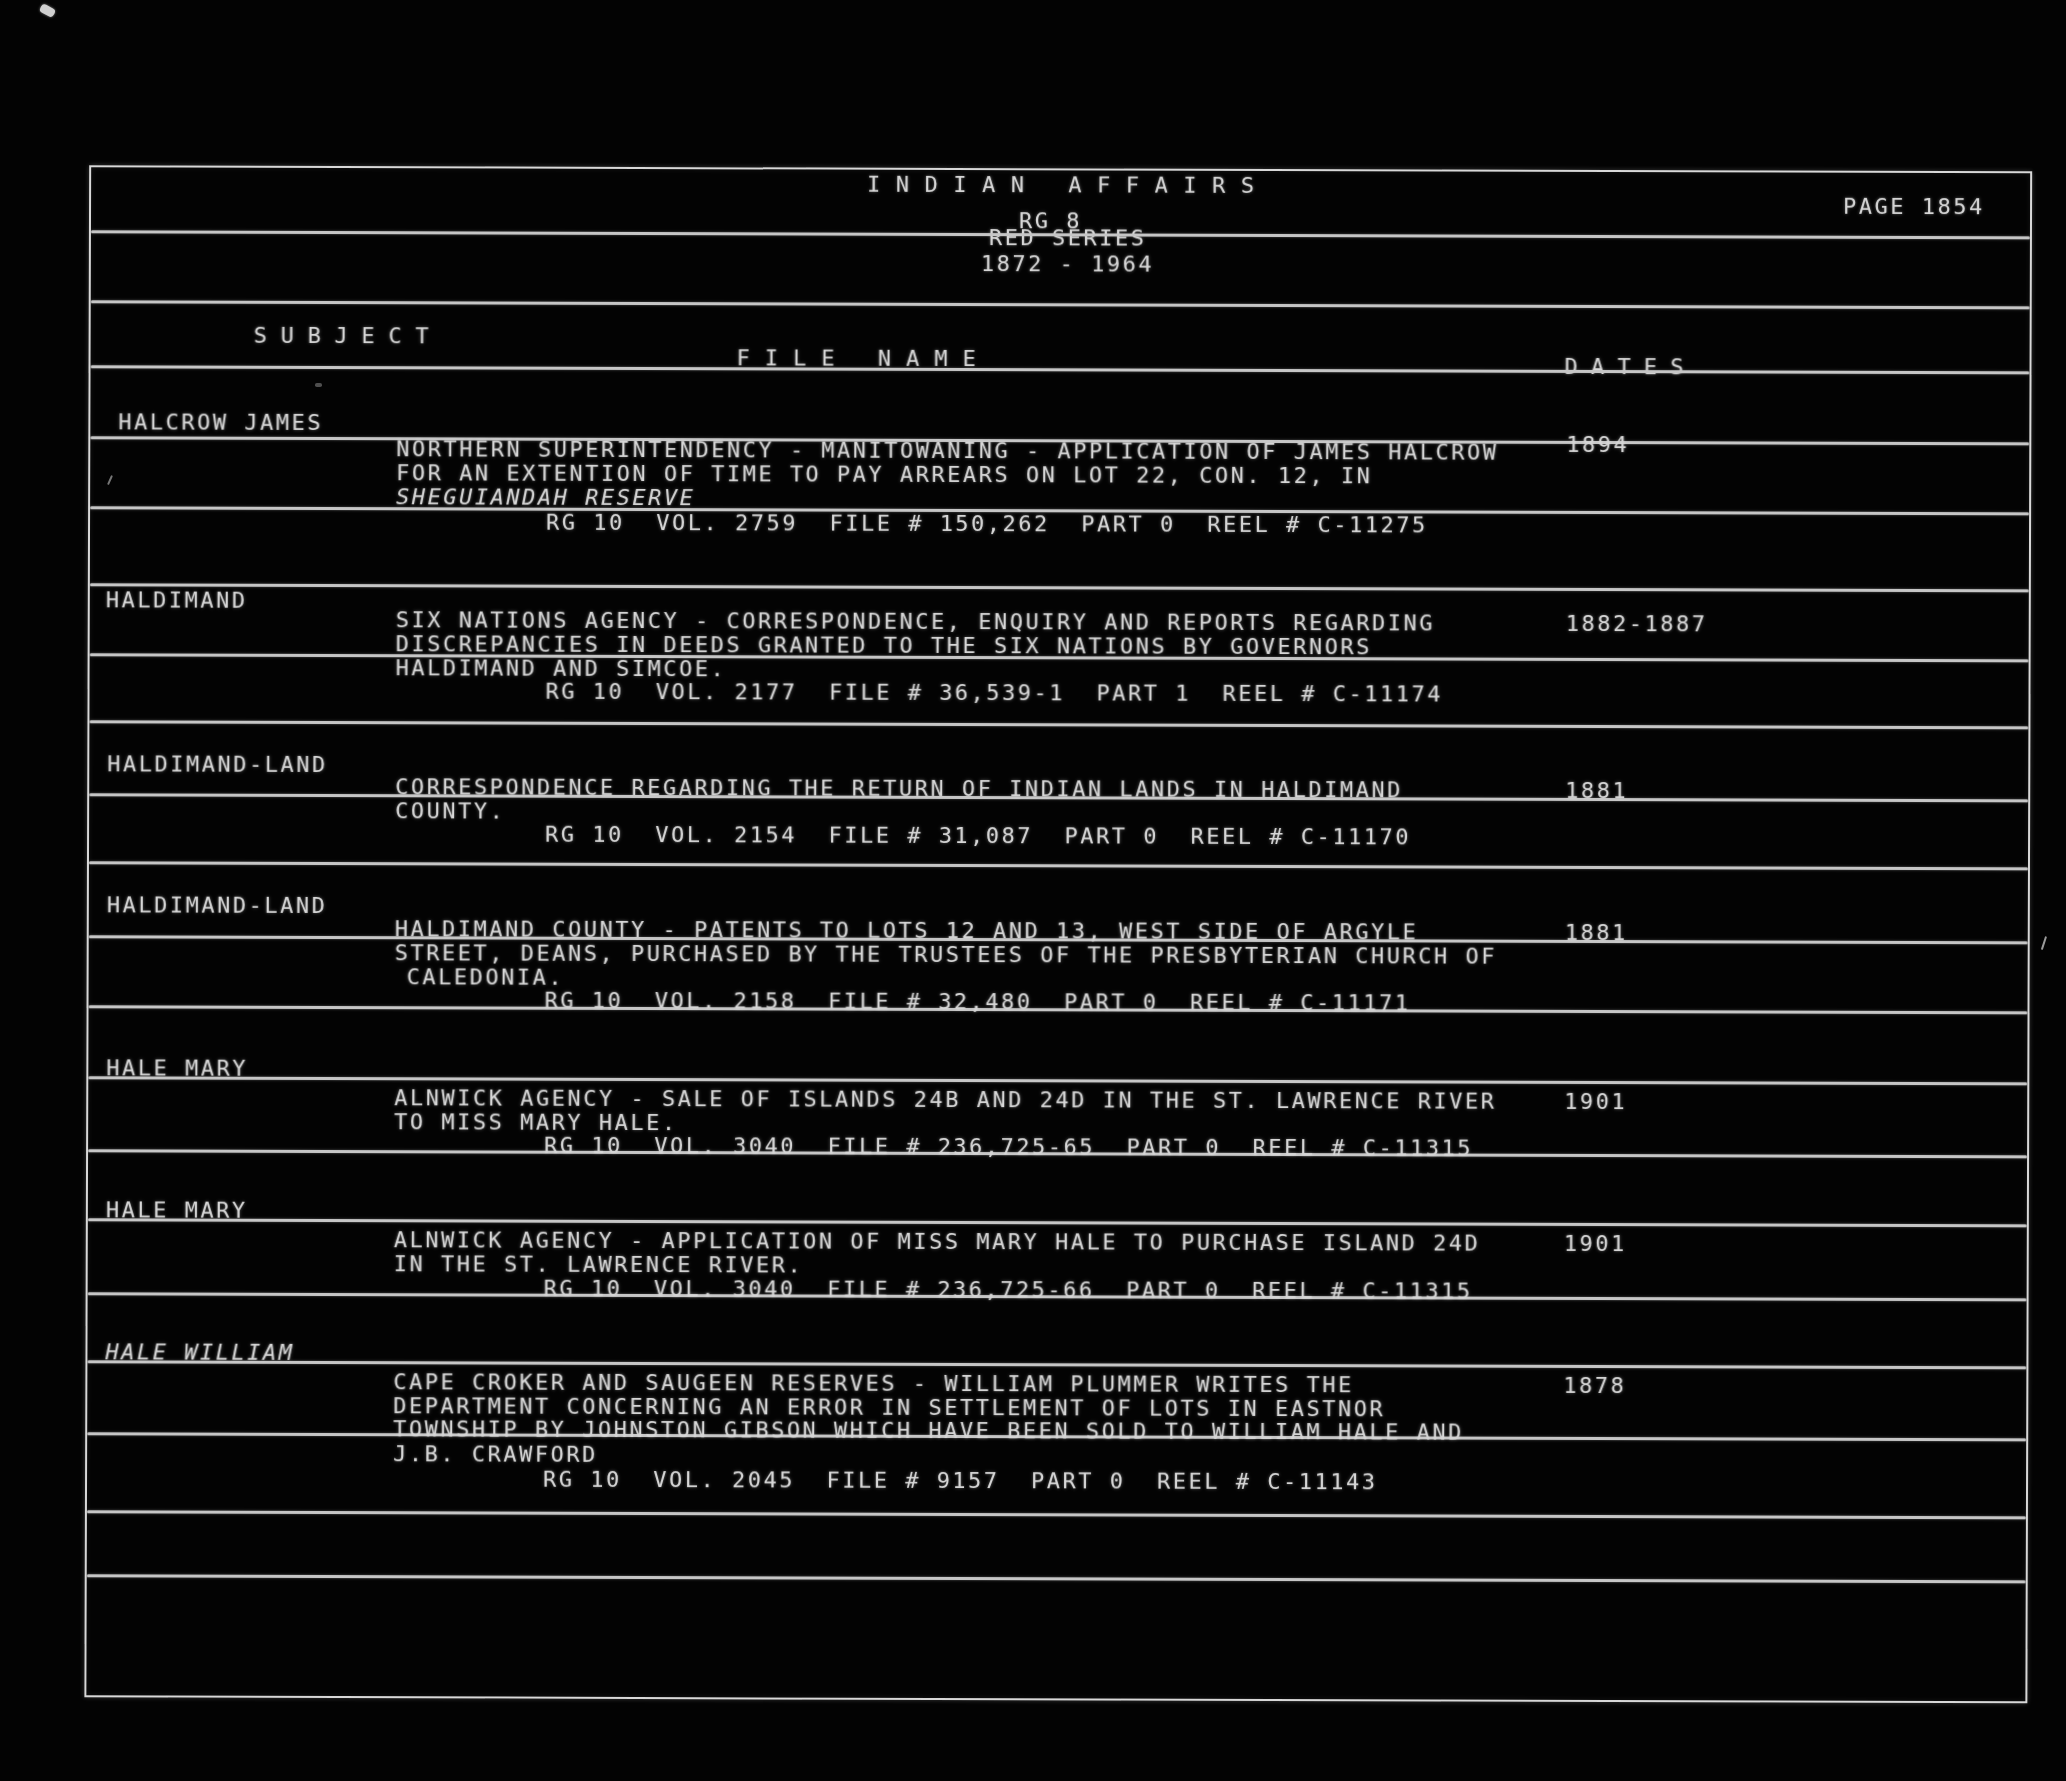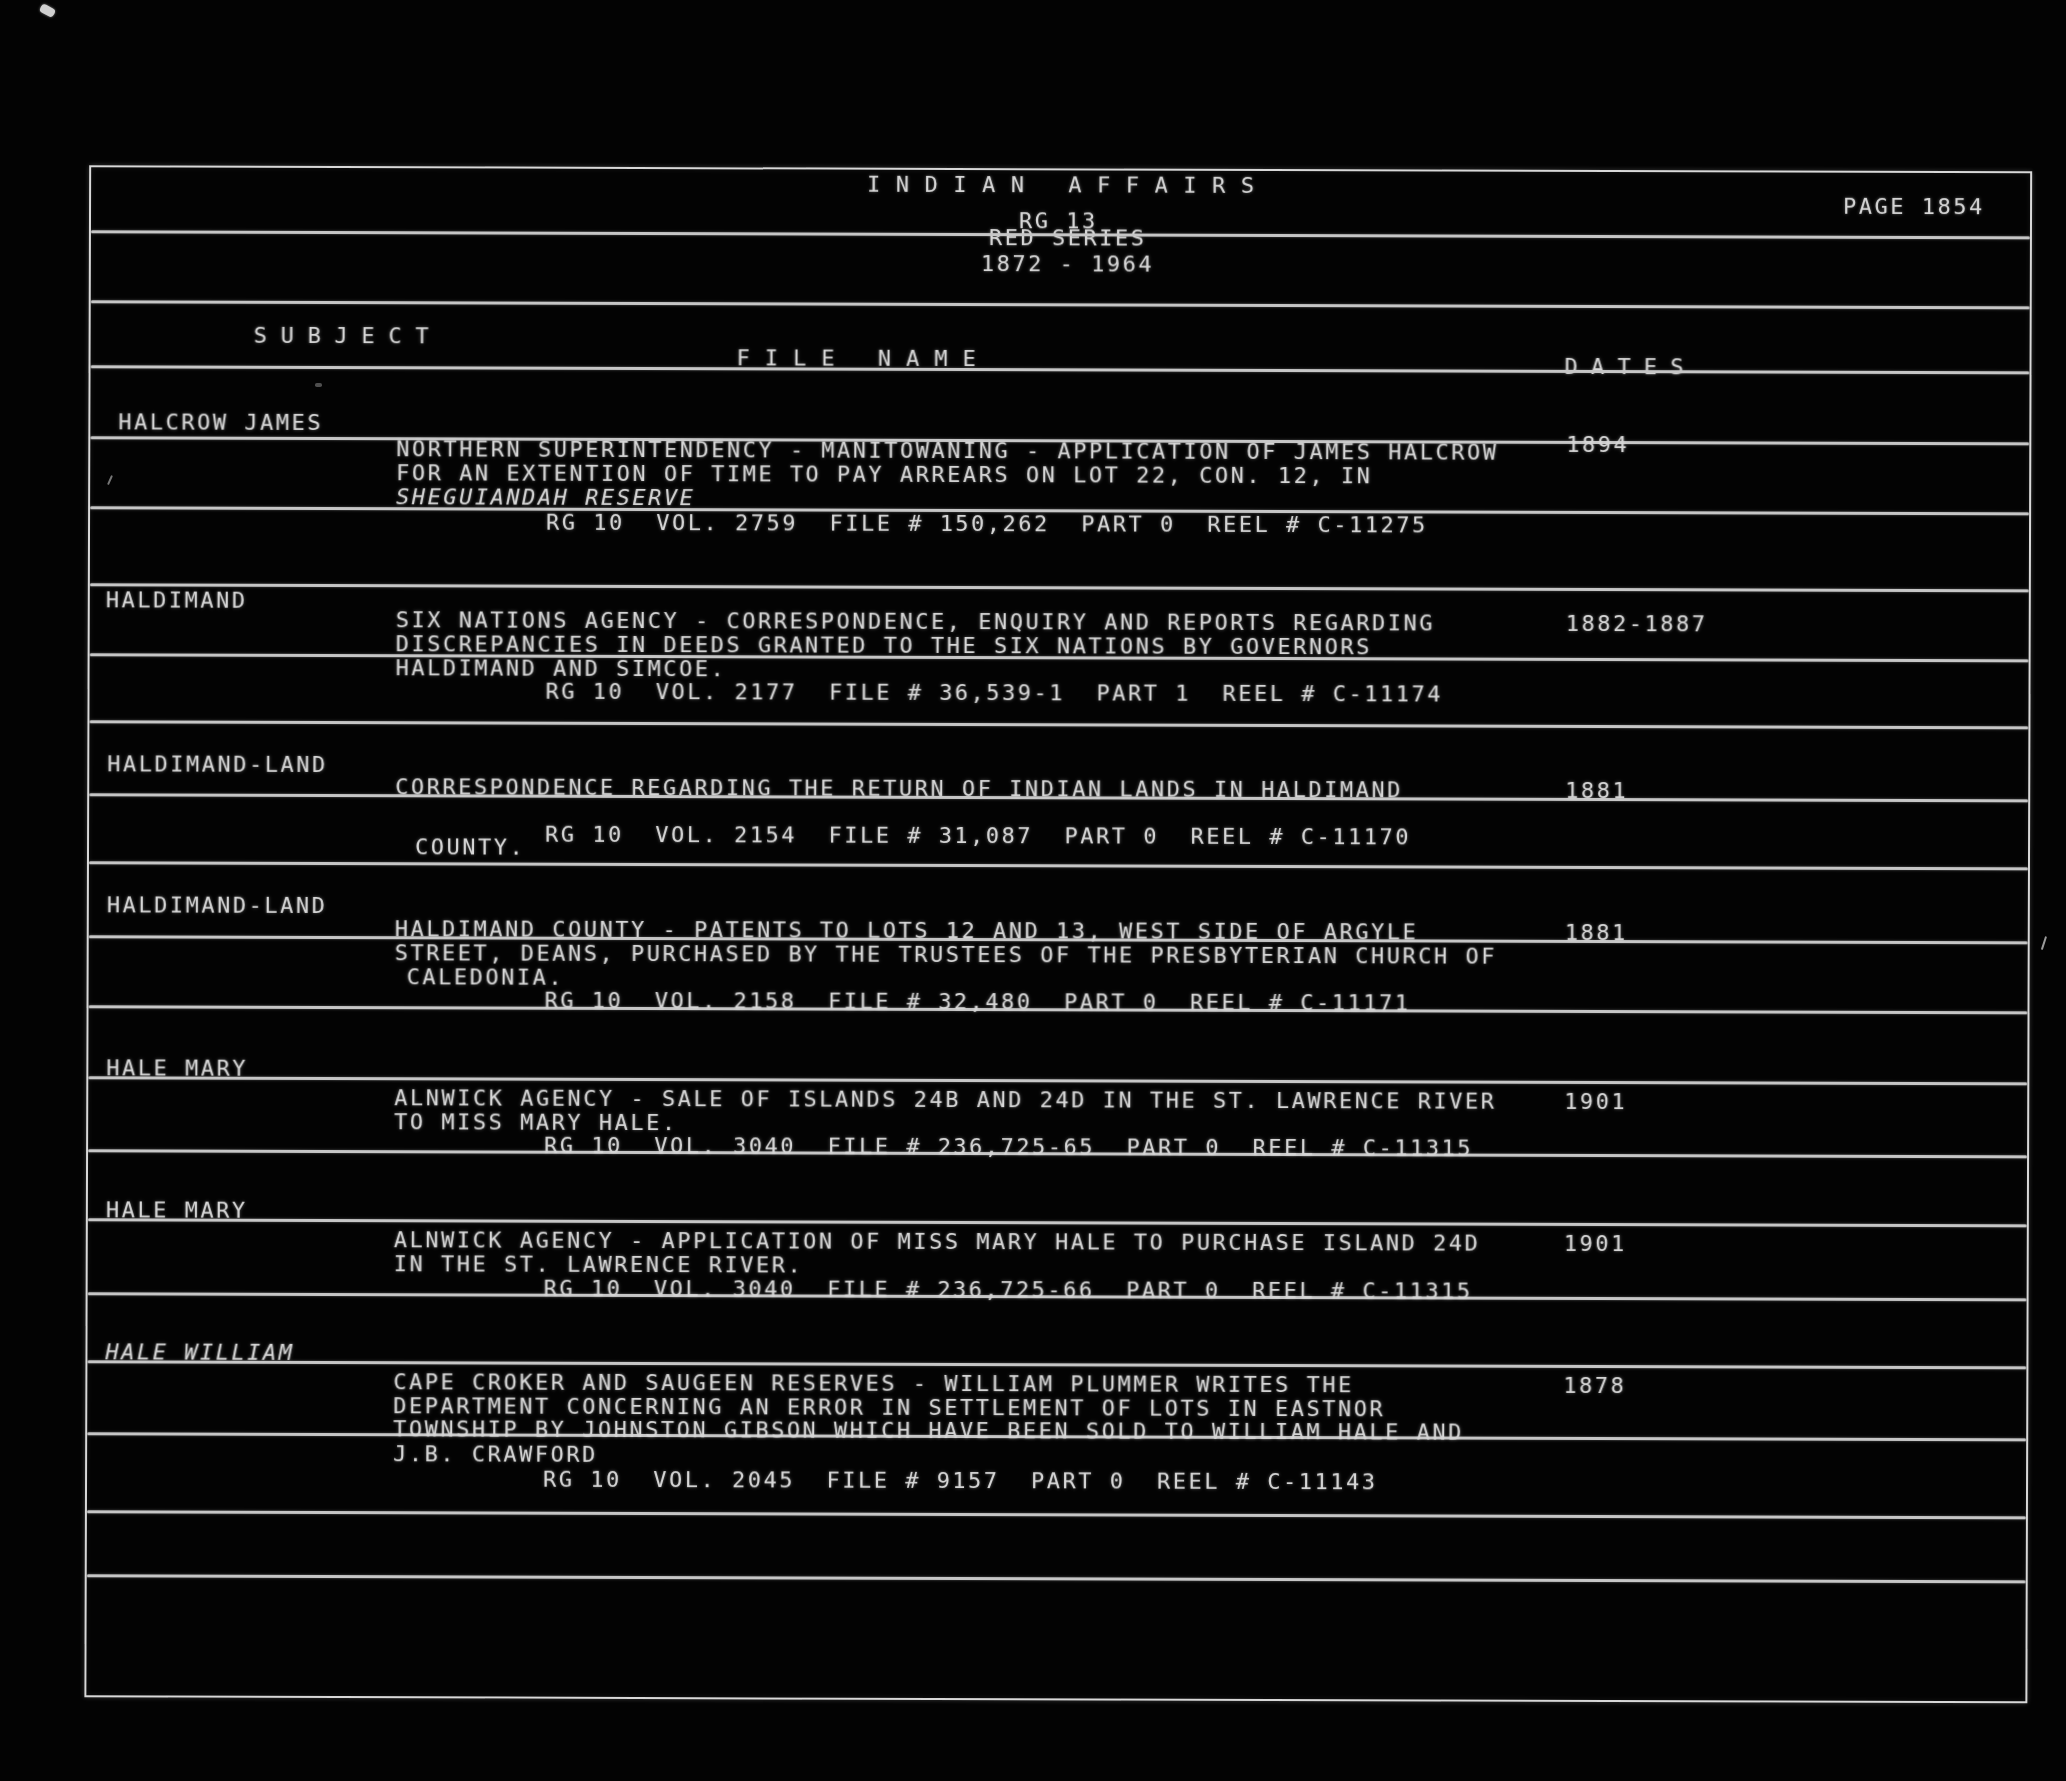--- a/index.html
+++ b/index.html
@@ -45,21 +45,21 @@
 </head>
 <body>
 
 <div class="blob1"></div>
 <div class="speck1"></div>
 <div class="tick1"></div>
 <div class="edge-mark"></div>
 
 <div id="frame">
   <div class="t title">INDIAN AFFAIRS</div>
-  <div class="t rg">RG 13</div>
+  <div class="t rg">RG 8</div>
   <div class="t series">RED SERIES</div>
   <div class="t years">1872 - 1964</div>
   <div class="t page-no">PAGE 1854</div>
   <div class="t col-subject">SUBJECT</div>
   <div class="t col-file">FILE NAME</div>
   <div class="t col-dates">DATES</div>
   <div id="rules">
       <div class="rule" style="top: 63px;"></div>
       <div class="rule" style="top: 133px;"></div>
       <div class="rule" style="top: 198px;"></div>
@@ -94,21 +94,21 @@
         <div class="t" style="left: 1px; top: 422px; margin-left: 15px;">HALDIMAND</div>
         <div class="t" style="left: 306px; top: 441px;">SIX NATIONS AGENCY - CORRESPONDENCE, ENQUIRY AND REPORTS REGARDING</div>
         <div class="t" style="left: 306px; top: 465px;">DISCREPANCIES IN DEEDS GRANTED TO THE SIX NATIONS BY GOVERNORS</div>
         <div class="t" style="left: 306px; top: 489px;">HALDIMAND AND SIMCOE.</div>
         <div class="t" style="left: 456px; top: 512px;">RG 10  VOL. 2177  FILE # 36,539-1  PART 1  REEL # C-11174</div>
         <div class="t" style="left: 1476px; top: 441px;">1882-1887</div>
       </div>
       <div>
         <div class="t" style="left: 18px; top: 586px;">HALDIMAND-LAND</div>
         <div class="t" style="left: 306px; top: 608px;">CORRESPONDENCE REGARDING THE RETURN OF INDIAN LANDS IN HALDIMAND</div>
-        <div class="t" style="left: 306px; top: 668px; margin-left: 20px;">COUNTY.</div>
+        <div class="t" style="left: 306px; top: 632px;">COUNTY.</div>
         <div class="t" style="left: 456px; top: 655px;">RG 10  VOL. 2154  FILE # 31,087  PART 0  REEL # C-11170</div>
         <div class="t" style="left: 1476px; top: 608px;">1881</div>
       </div>
       <div>
         <div class="t" style="left: 18px; top: 727px;">HALDIMAND-LAND</div>
         <div class="t" style="left: 306px; top: 750px;">HALDIMAND COUNTY - PATENTS TO LOTS 12 AND 13, WEST SIDE OF ARGYLE</div>
         <div class="t" style="left: 306px; top: 774px;">STREET, DEANS, PURCHASED BY THE TRUSTEES OF THE PRESBYTERIAN CHURCH OF</div>
         <div class="t" style="left: 306px; top: 798px; margin-left: 12px;">CALEDONIA.</div>
         <div class="t" style="left: 456px; top: 821px;">RG 10  VOL. 2158  FILE # 32,480  PART 0  REEL # C-11171</div>
         <div class="t" style="left: 1476px; top: 750px;">1881</div>

